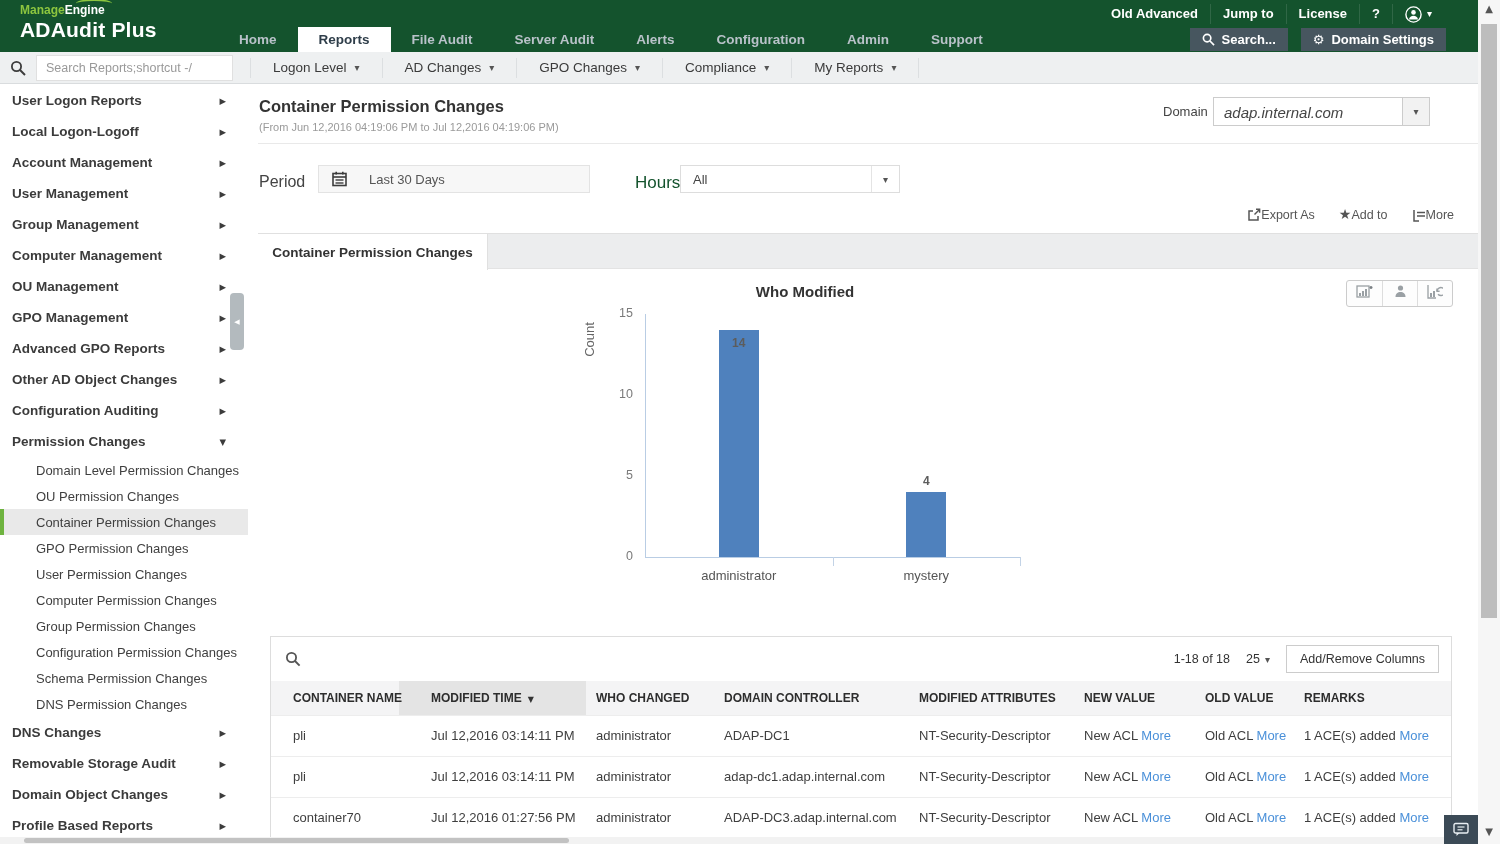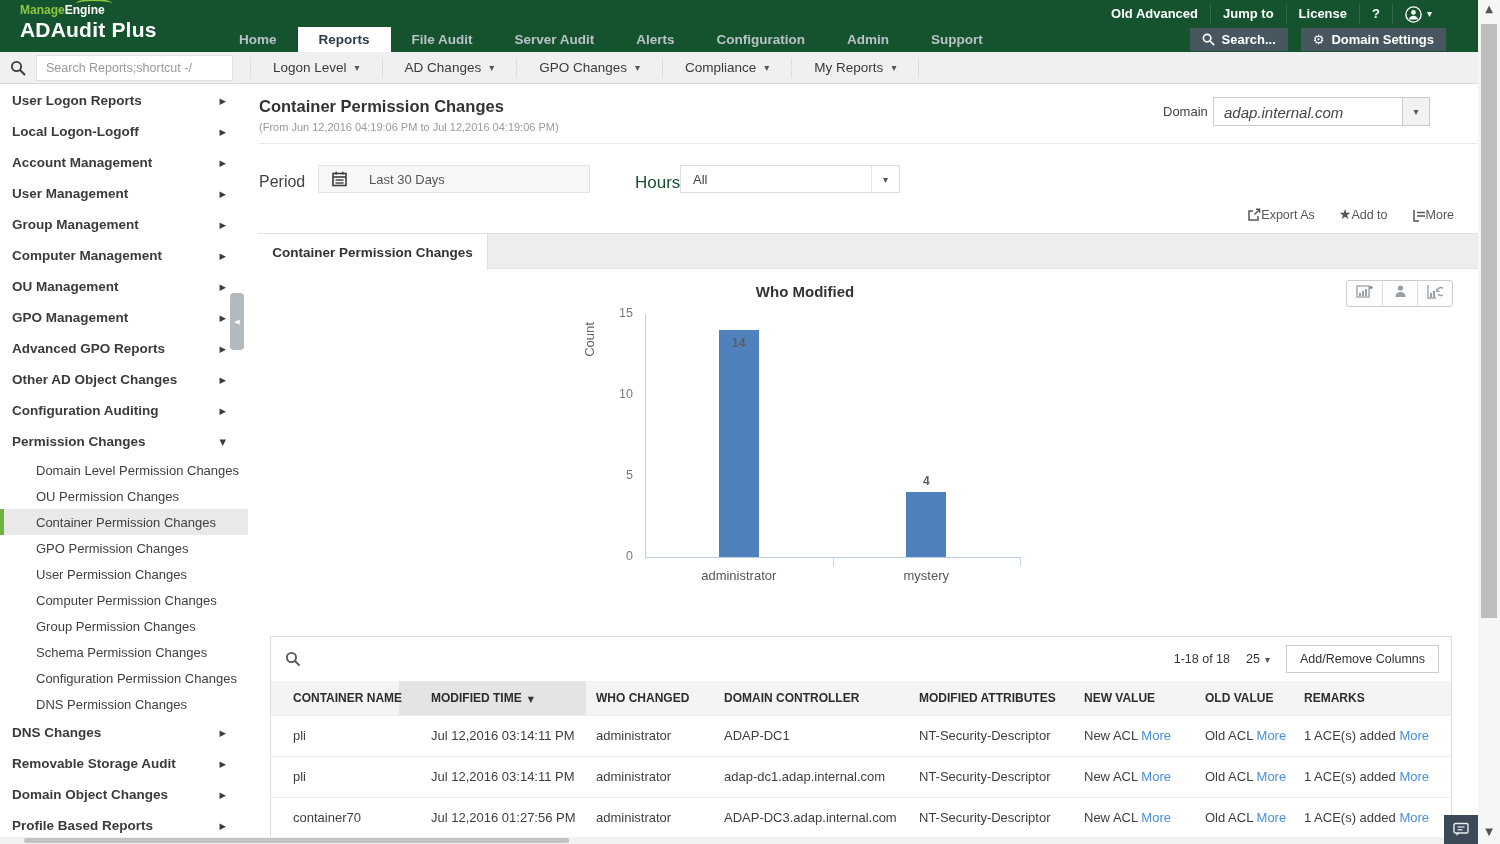--- a/index.html
+++ b/index.html
@@ -323,24 +323,24 @@
       <div class="side-sub">
         <span>User Permission Changes</span>
       </div>
       <div class="side-sub">
         <span>Computer Permission Changes</span>
       </div>
       <div class="side-sub">
         <span>Group Permission Changes</span>
       </div>
       <div class="side-sub">
+        <span>Configuration Permission Changes</span>
+      </div>
+      <div class="side-sub">
         <span>Schema Permission Changes</span>
-      </div>
-      <div class="side-sub">
-        <span>Configuration Permission Changes</span>
       </div>
       <div class="side-sub">
         <span>DNS Permission Changes</span>
       </div>
       <div class="side-item">
         <span>DNS Changes</span>
         <span class="chev glyph">▶</span>
       </div>
       <div class="side-item">
         <span>Removable Storage Audit</span>

